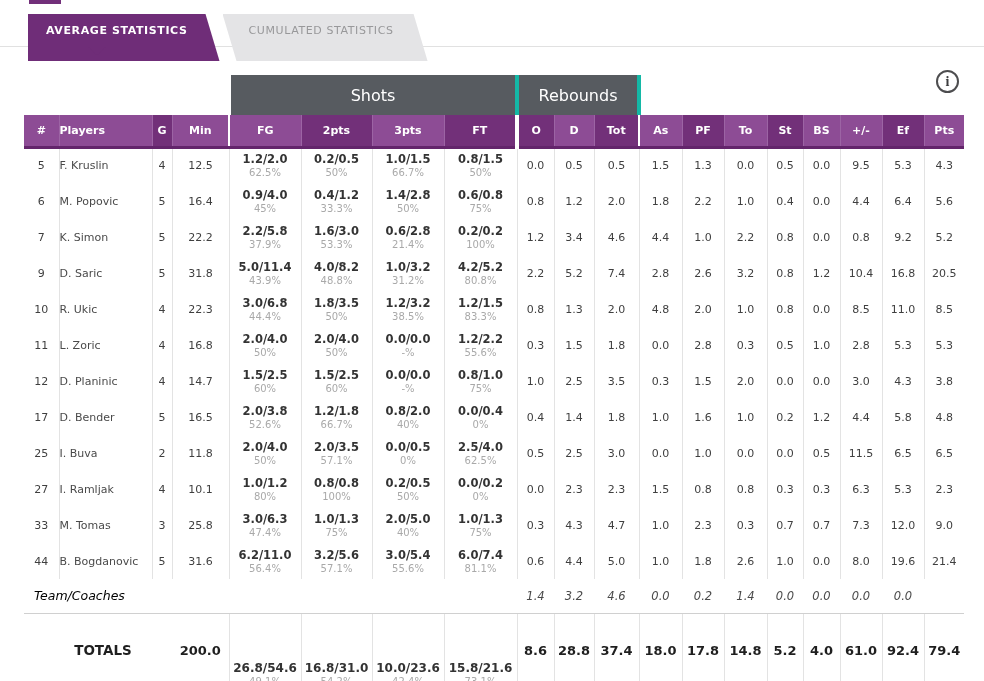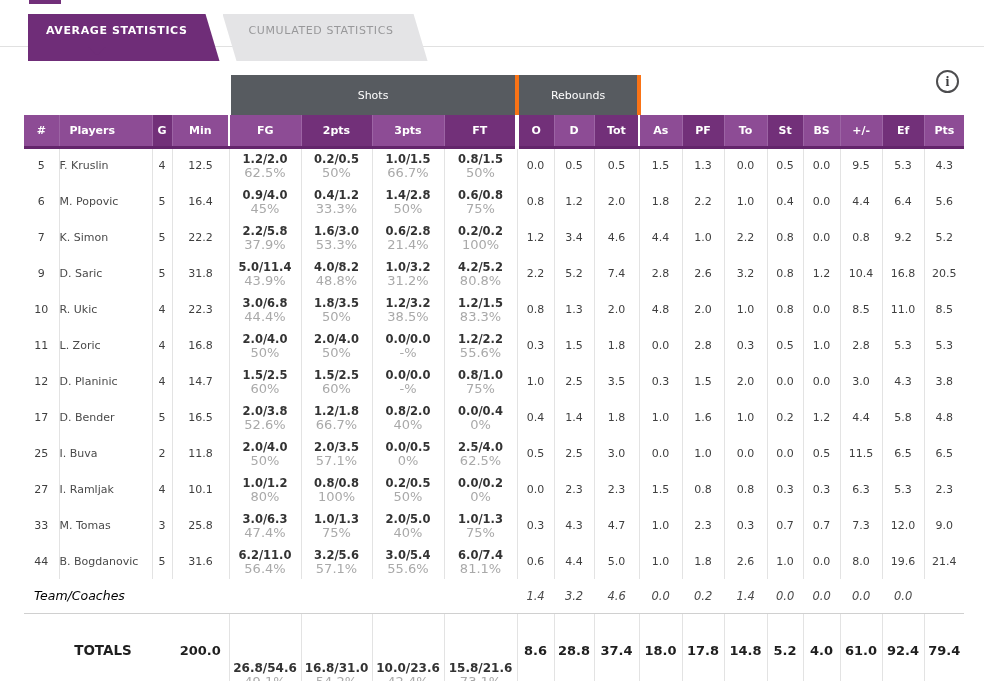--- a/index.html
+++ b/index.html
@@ -19,37 +19,37 @@
   .notch { position:absolute; left:88px; top:47px; width:0; height:0; z-index:3;
     border-left:9px solid transparent; border-right:9px solid transparent; border-top:8px solid #6f2d78; }
 
   .info-badge { position:absolute; left:936px; top:70px; width:23px; height:23px; border:2px solid #4d4d4f;
     border-radius:50%; text-align:center; line-height:19px; font-family:"Liberation Serif", serif;
     font-weight:bold; font-size:14px; color:#3d3d3f; cursor:pointer; }
 
   table.stats { position:absolute; left:24px; top:75px; width:940px; border-collapse:collapse; table-layout:fixed; }
 
   tr.group-row td { height:40px; }
-  tr.group-row td.group { background:#575b60; color:#fff; font-size:11px; text-align:center;
-    border-left:4px solid #fff; border-right:4px solid #f97316; }
+  tr.group-row td.group { background:#575b60; color:#fff; font-size:16px; text-align:center;
+    border-left:4px solid #fff; border-right:4px solid #14b8a6; }
 
   tr.head-row th { height:32px; color:#fff; font-size:11px; font-weight:bold; text-align:center;
     border-left:1px solid #9c64a4; border-bottom:3px solid #63256b; }
   tr.head-row th:first-child { border-left:none; }
   tr.head-row th.l { background:#8d4c95; }
   tr.head-row th.d { background:#723079; }
-  tr.head-row th.col-players { text-align:left; padding-left:10px; }
+  tr.head-row th.col-players { text-align:left; }
   tr.head-row th.col-fg, tr.head-row th.col-as { border-left:2px solid #fff; }
   tr.head-row th.col-o { border-left:4px solid #fff; }
 
   tbody td { border-left:1px solid #e3e3e3; text-align:center; font-size:11px; color:#3f3f3f; height:36px; }
   tbody tr td:first-child { border-left:none; }
   td.name { text-align:left; color:#4a4a4a; font-size:11px; }
   td.shot .v { font-weight:bold; color:#333; font-size:11.5px; line-height:13px; }
-  td.shot .p { font-size:13px; color:#a9a9a9; line-height:11px; margin-top:1px; }
+  td.shot .p { font-size:10px; color:#a9a9a9; line-height:11px; margin-top:1px; }
 
   tr.team td { border-left:none; font-style:italic; color:#4a4a4a; height:34px; font-size:11.5px; }
   tr.team td.label { text-align:left; padding-left:10px; font-size:12.5px; color:#000000; }
 
   tr.totals td { border-top:1px solid #d0d0d0; border-bottom:2px solid #d8d8d8; font-weight:bold;
     color:#1f1f1f; height:45px; font-size:13px; }
   tr.totals td.label { text-align:center; padding-left:10px; font-size:13.5px; border-left:none; }
   tr.totals td.min-cell { border-left:none; }
   tr.totals td.shot .v { font-size:12px;margin-top:48px; }
   tr.totals td.shot .p { font-weight:normal; }

